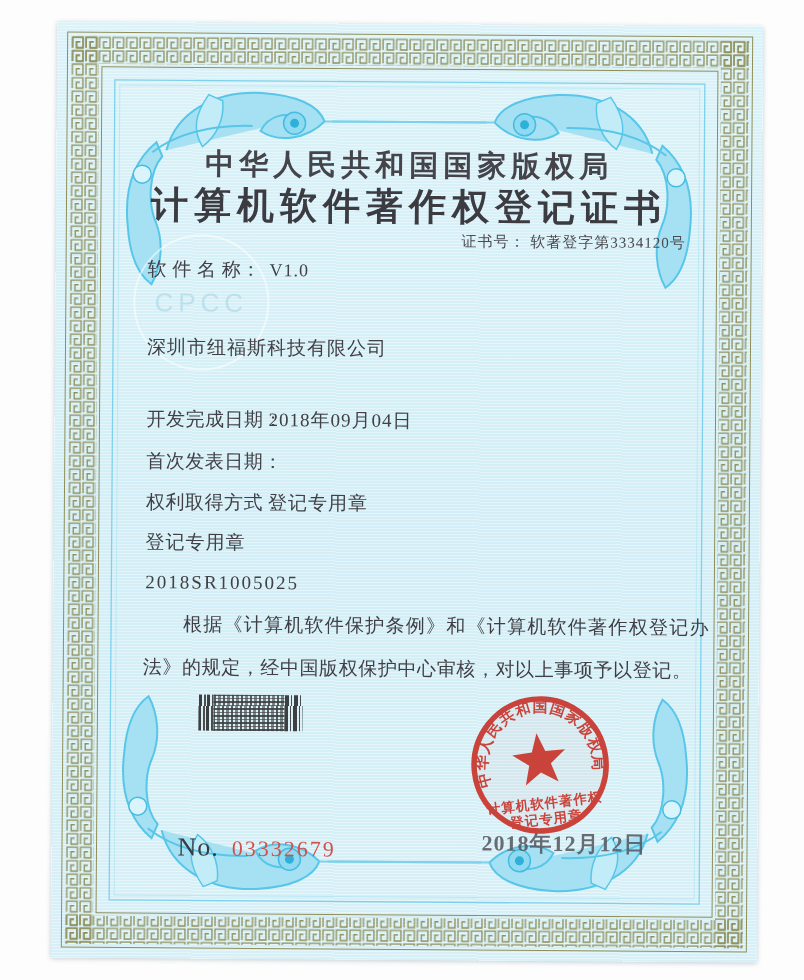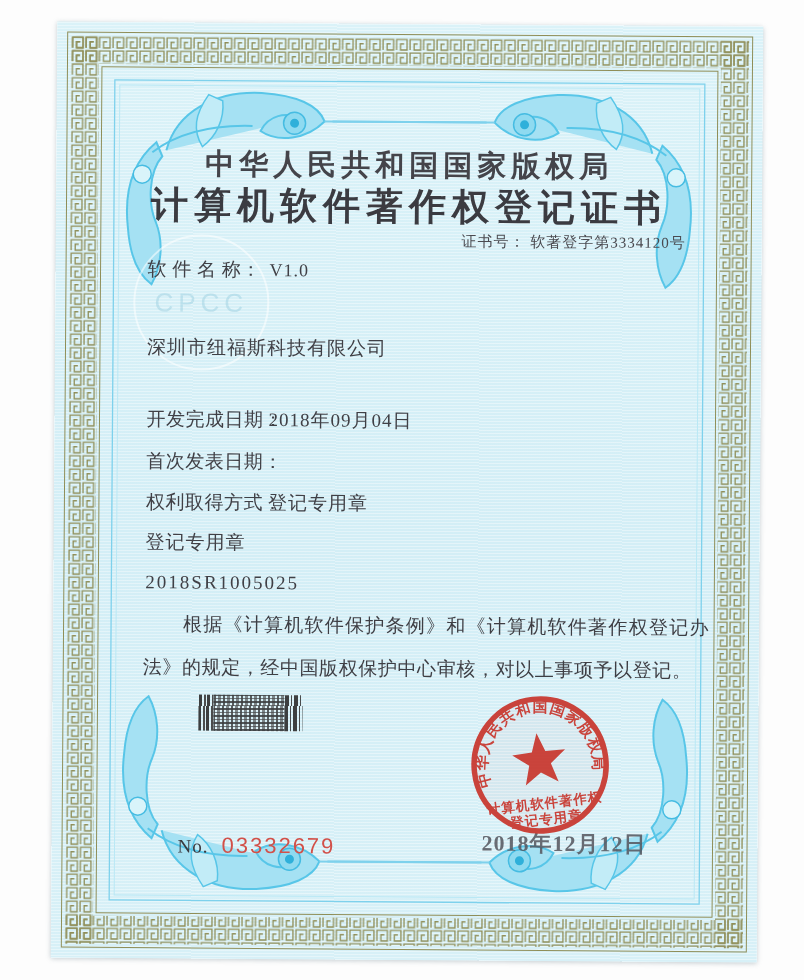--- a/index.html
+++ b/index.html
@@ -61,23 +61,23 @@
     background:repeating-linear-gradient(90deg,#3d3f40 0 4px,rgba(0,0,0,0) 4px 6px,#4a4c4d 6px 7px,rgba(0,0,0,0) 7px 9px);
   }
   
   .seal-date{
     position:absolute;left:430px;top:804px;z-index:2;
     font-size:22px;color:#54555d;letter-spacing:1px;font-weight:bold;opacity:.85;
   }
   .seal{position:absolute;left:412px;top:664px;width:152px;height:152px;z-index:3;opacity:.92;}
   
   .serial{position:absolute;left:126px;top:810px;z-index:2;display:flex;align-items:baseline;}
-  .serial-prefix{font-size:19px;color:#3a3a40;letter-spacing:1px;}
+  .serial-prefix{font-size:26px;color:#3a3a40;letter-spacing:1px;}
   .serial-number{
-    font-family:Liberation Sans, sans-serif;
+    font-family:Liberation Serif, serif;
     font-size:22px;color:#d25049;letter-spacing:2px;margin-left:13px;
   }
   
   .watermark{
     position:absolute;left:78px;top:212px;width:132px;height:132px;z-index:1;
     border:2px solid rgba(255,255,255,.55);border-radius:50%;
     display:flex;align-items:center;justify-content:center;
     color:rgba(150,205,222,.45);font-size:26px;letter-spacing:5px;font-weight:normal;
     font-family:"Liberation Sans","DejaVu Sans",sans-serif;
   }

